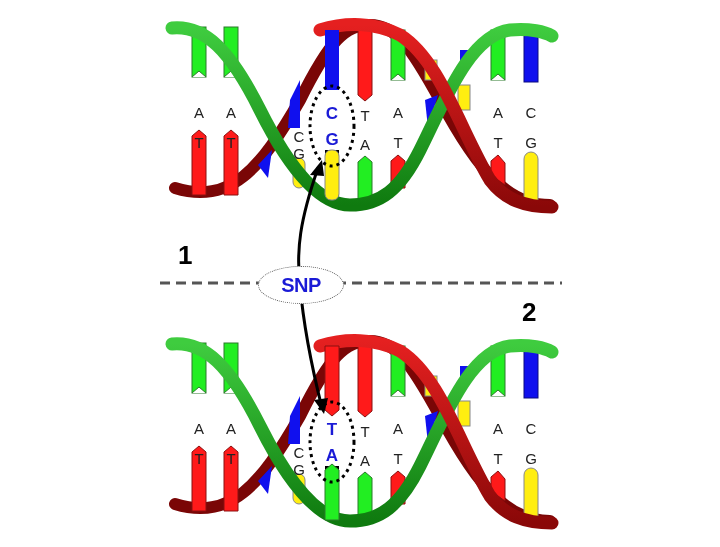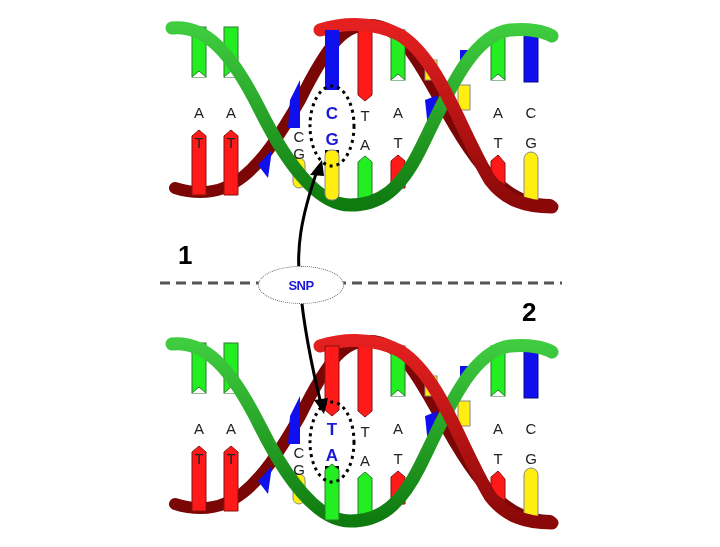--- a/index.html
+++ b/index.html
@@ -6,21 +6,21 @@
   body { width: 720px; height: 547px; position: relative; overflow: hidden;
          font-family: "Liberation Sans", sans-serif; }
   #stage { position: absolute; left: 0; top: 0; width: 720px; height: 547px; }
   .lbl { position: absolute; font-family: "Liberation Sans", sans-serif; }
   .panel-num { font-weight: bold; font-size: 26px; color: #000; }
   .base { font-size: 15px; color: #222; width: 16px; text-align: center; }
   .base.snp { color: #1a1ad6; font-weight: bold; font-size: 17px; }
   .snp-tag { position: absolute; left: 258px; top: 266px; width: 84px; height: 36px;
              border: 1.5px dotted #555; border-radius: 50%; background: #fff;
              display: flex; align-items: center; justify-content: center;
-             color: #1a1ad6; font-weight: bold; font-size: 13px; letter-spacing: -0.5px; }
+             color: #1a1ad6; font-weight: bold; font-size: 20px; letter-spacing: -0.5px; }
 </style>
 </head>
 <body>
 
 <svg id="stage" width="720" height="547" viewBox="0 0 720 547" xmlns="http://www.w3.org/2000/svg">
   <defs>
     <linearGradient id="gGreen" x1="0" y1="0" x2="0" y2="1">
       <stop offset="0" stop-color="#3fcc3f"></stop>
       <stop offset="1" stop-color="#0f7a0f"></stop>
     </linearGradient>

